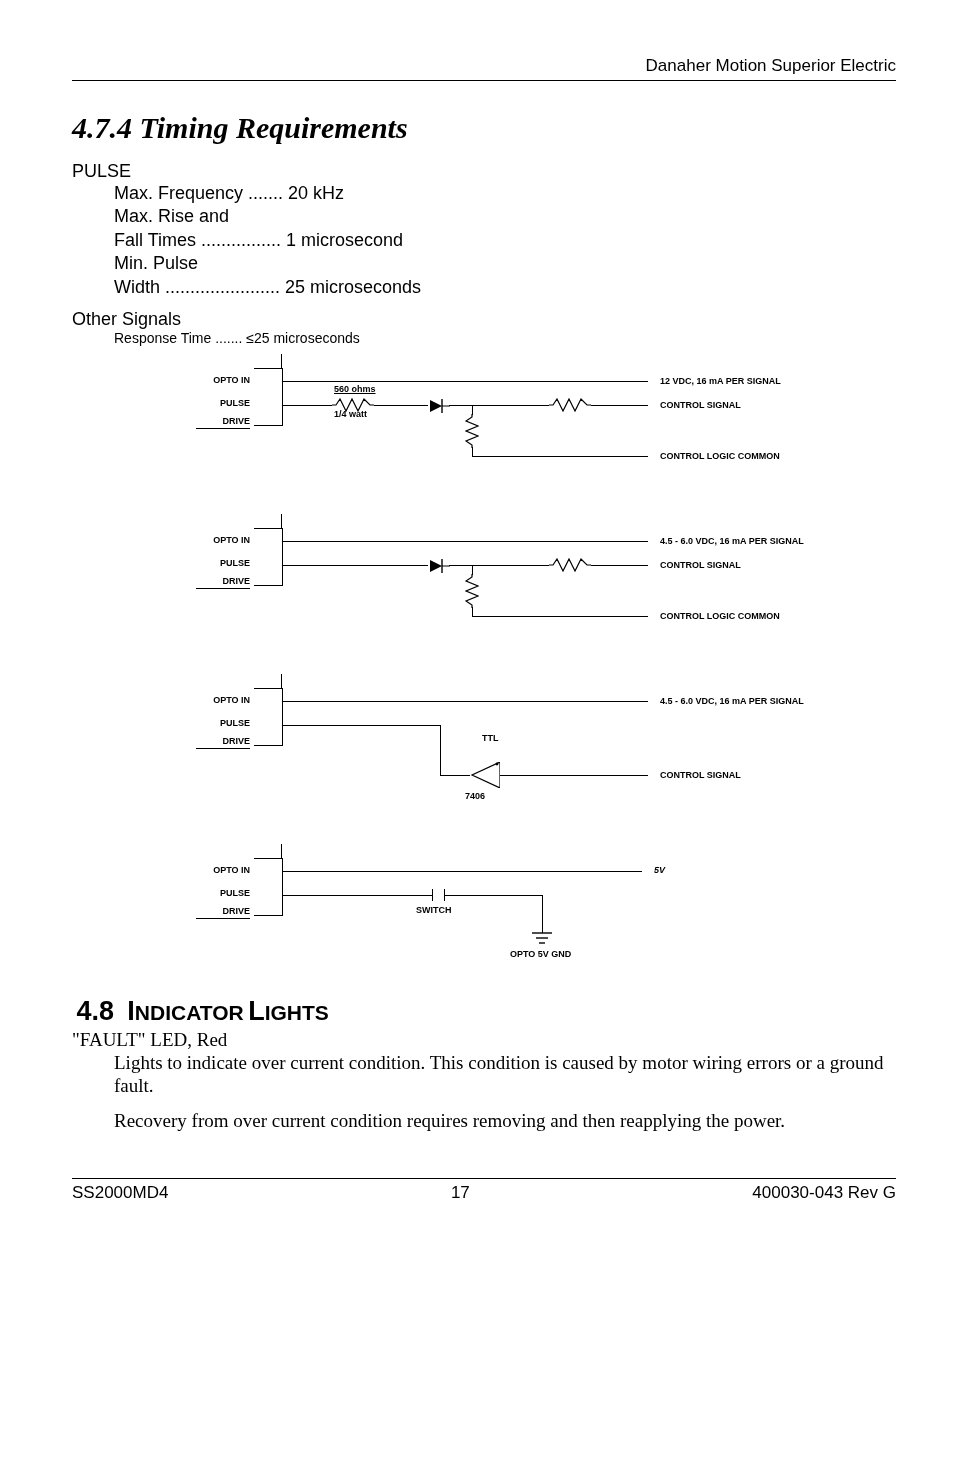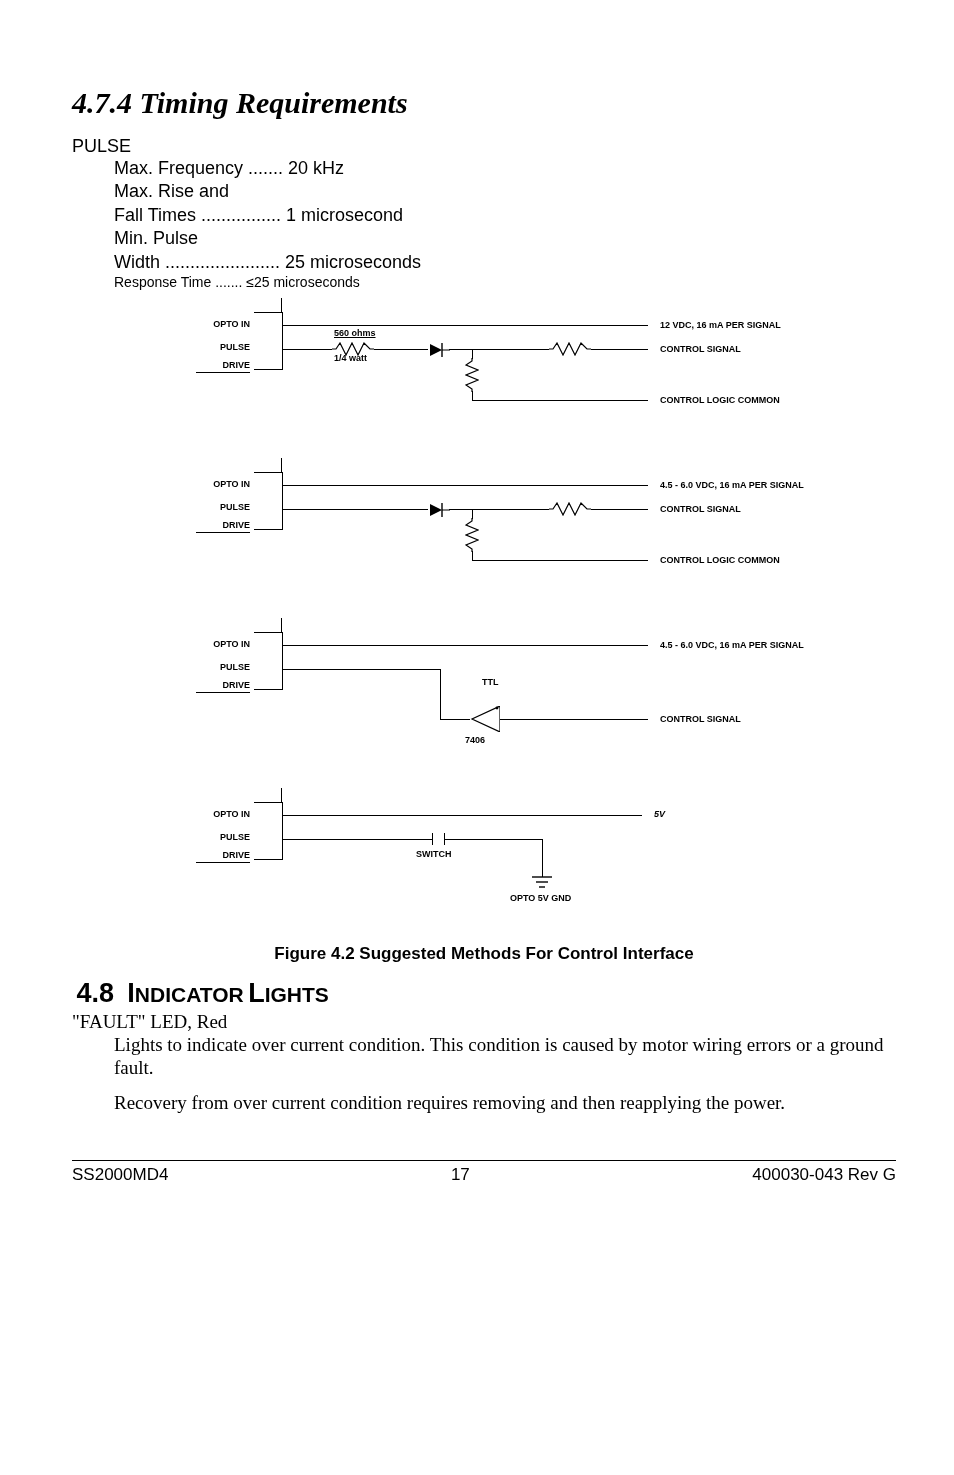--- a/index.html
+++ b/index.html
@@ -148,32 +148,34 @@
     justify-content: space-between;
     font-family: Arial, Helvetica, sans-serif;
     font-size: 17px;
     padding-top: 4px;
   }
 </style>
 </head>
 <body>
 
 <div class="page">
+  <div class="header-area">Danaher Motion Superior Electric</div>
 
   <div class="section-title">4.7.4  Timing Requirements</div>
 
   <div class="pulse-label">PULSE</div>
   <div class="indent">
     <div>Max. Frequency ....... 20 kHz</div>
     <div>Max. Rise and</div>
     <div>Fall Times ................ 1 microsecond</div>
     <div>Min. Pulse</div>
     <div>Width ....................... 25 microseconds</div>
   </div>
 
+  <div class="other-signals">Other Signals</div>
   <div class="resp-line">
     <span>Response Time .......</span>
     <span class="leq">≤</span><span>25 microseconds</span>
   </div>
 
   <div class="diagram-container">
 
     <div class="drive-top" style="left:99px; top:0; height:14px;"></div>
     <div class="drive-box" style="left:72px; top:14px;"></div>
     <div class="lbl" style="left:14px; top:22px; width:54px;">OPTO IN</div>
@@ -283,21 +285,20 @@
 
     <svg class="led-svg" style="left:348px; top:578px;" width="24" height="14" viewBox="0 0 24 14">
       <line x1="2" y1="1" x2="22" y2="1" stroke="#000" stroke-width="1.4"></line>
       <line x1="6" y1="6" x2="18" y2="6" stroke="#000" stroke-width="1.4"></line>
       <line x1="9" y1="11" x2="15" y2="11" stroke="#000" stroke-width="1.4"></line>
     </svg>
     <div class="lbl-r" style="left:328px; top:596px;">OPTO 5V GND</div>
 
   </div>
 
-  <div class="fig-caption">Figure 4.2 Suggested Methods For Control Interface</div>
 
   <div class="section-4-8">
     &nbsp;<span class="num">4.8</span>&nbsp;&nbsp;
     <span class="word-big">I</span><span class="word-small">NDICATOR</span>
     <span class="word-big">L</span><span class="word-small">IGHTS</span>
   </div>
 
   <div class="fault-led">"FAULT" LED, Red</div>
   <p class="body-para">Lights to indicate over current condition. This condition is caused by motor wiring errors or a ground fault.</p>
   <p class="body-para">Recovery from over current condition requires removing and then reapplying the power.</p>

